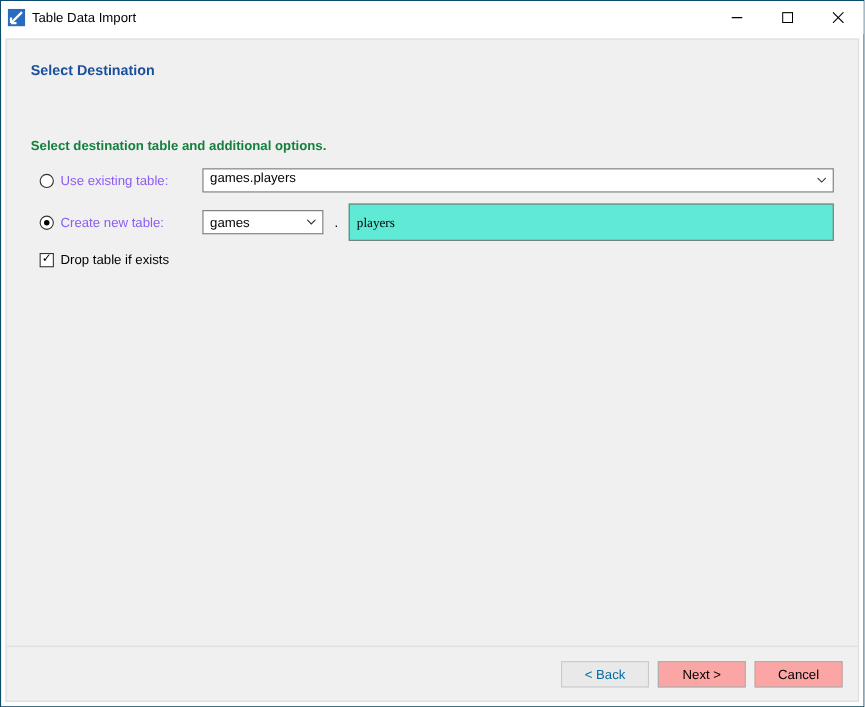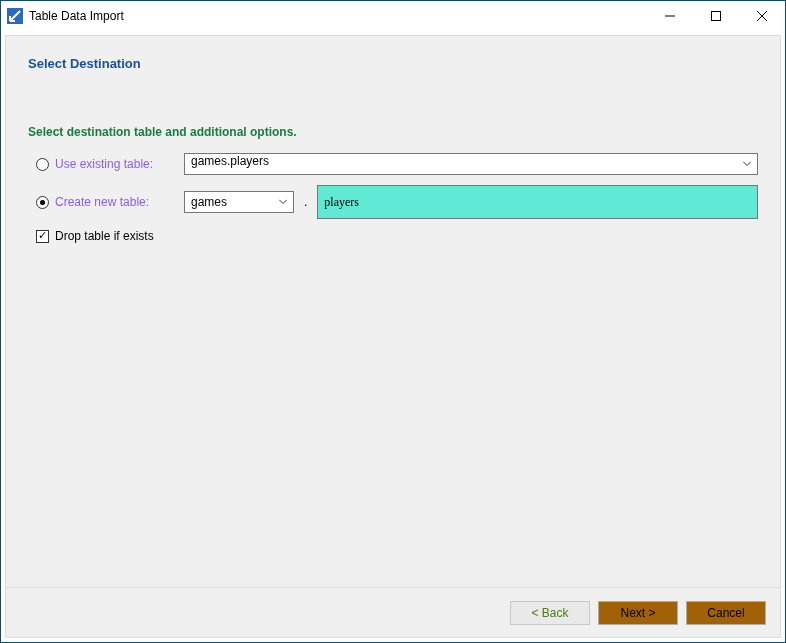--- a/index.html
+++ b/index.html
@@ -61,23 +61,23 @@
   .checkbox {
     width:13px; height:13px; border:1px solid #333; background:#fff; display:inline-flex; align-items:center; justify-content:center;
   }
   .checkbox.checked::after {
     content:"✓"; font-size:11px; line-height:1; color:#000; position:relative; top:-1px;
   }
   .footer {
     height:50px; background:#f0f0f0; border:1px solid #ddd; border-top:none; margin:0 4px 4px 4px; display:flex; align-items:center; justify-content:flex-end; padding-right:14px; gap:8px;
   }
   .btn {
-    min-width:80px; height:24px; border:1px solid #adadad; background:#a16207; font-size:12px; font-family:inherit; cursor:default; display:flex; align-items:center; justify-content:center;
+    min-width:80px; height:24px; border:1px solid #adadad; background:#fca5a5; font-size:12px; font-family:inherit; cursor:default; display:flex; align-items:center; justify-content:center;
   }
-  .btn.disabled { color:#4d7c0f; background:#e9e9e9; border-color:#c9c9c9;margin-left:41px; }
+  .btn.disabled { color:#0369a1; background:#e9e9e9; border-color:#c9c9c9;margin-left:41px; }
   .arrow svg { display:block; }
 </style>
 </head>
 <body>
 
 <div class="window">
 
   <div class="titlebar">
     <span class="app-icon">
       <svg width="16" height="16" viewBox="0 0 16 16">

